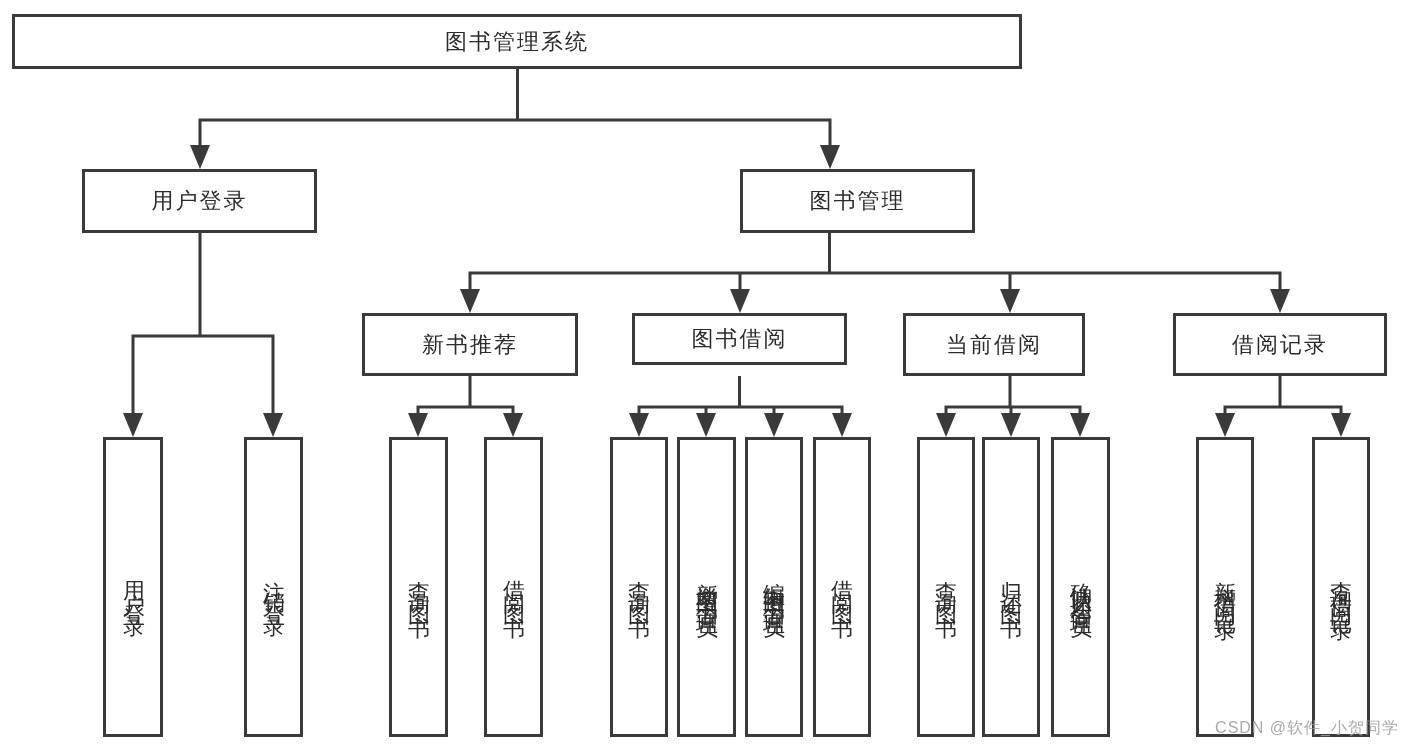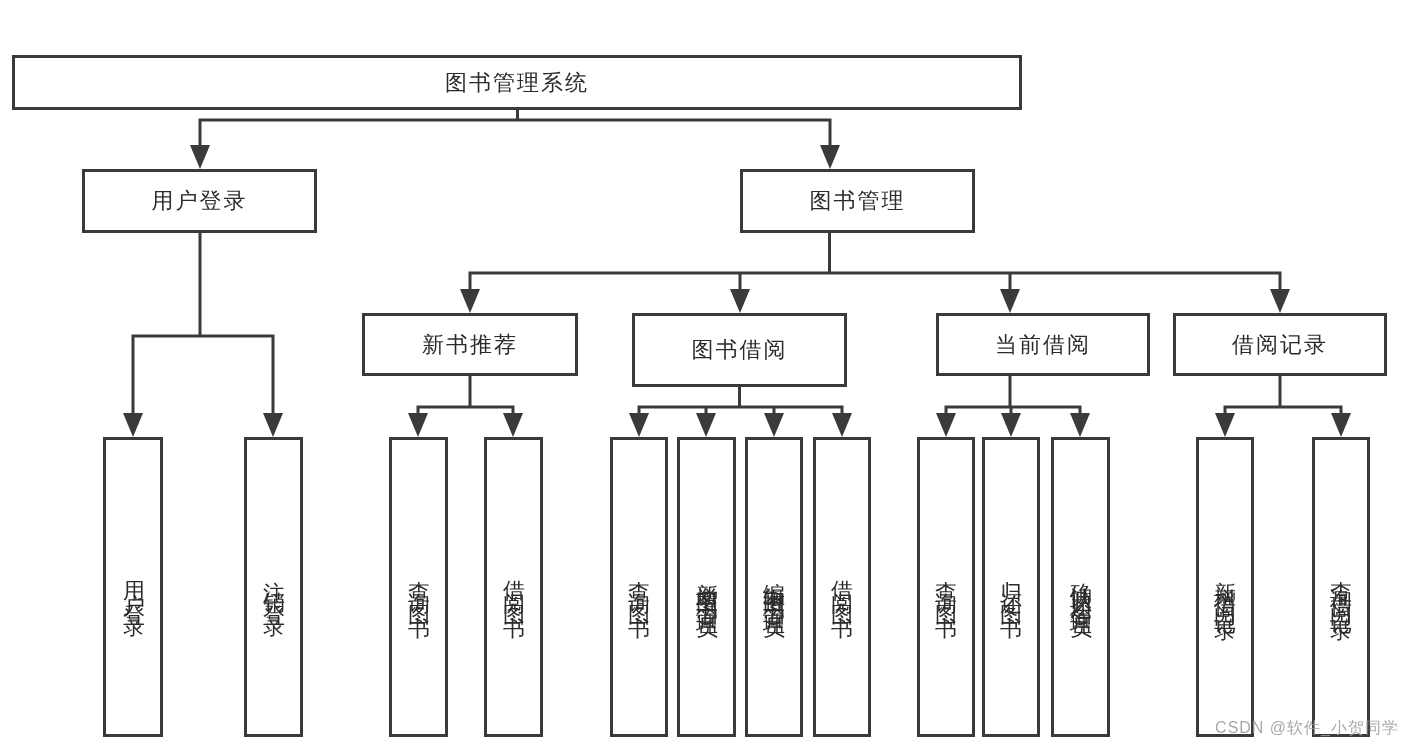--- a/index.html
+++ b/index.html
@@ -66,28 +66,28 @@
       <polygon points="764,413 784,413 774,437"></polygon>
       <polygon points="832,413 852,413 842,437"></polygon>
       <polygon points="936,413 956,413 946,437"></polygon>
       <polygon points="1001,413 1021,413 1011,437"></polygon>
       <polygon points="1070,413 1090,413 1080,437"></polygon>
       <polygon points="1215,413 1235,413 1225,437"></polygon>
       <polygon points="1331,413 1351,413 1341,437"></polygon>
     </g>
   </svg>
 
-  <div class="box" style="left:12px;top:14px;width:1010px;height:55px;margin-top:41px;">图书管理系统</div>
+  <div class="box" style="left:12px;top:14px;width:1010px;height:55px;">图书管理系统</div>
 
   <div class="box" style="left:82px;top:169px;width:235px;height:64px;">用户登录</div>
   <div class="box" style="left:712px;top:169px;width:235px;height:64px;margin-left:28px;">图书管理</div>
 
   <div class="box" style="left:362px;top:313px;width:216px;height:63px;">新书推荐</div>
-  <div class="box" style="left:632px;top:313px;width:215px;height:74px;">图书借阅</div>
-  <div class="box" style="left:903px;top:313px;width:214px;height:63px;margin-left:33px;">当前借阅</div>
+  <div class="box" style="left:632px;top:313px;width:215px;height:52px;">图书借阅</div>
+  <div class="box" style="left:903px;top:313px;width:182px;height:63px;">当前借阅</div>
   <div class="box" style="left:1173px;top:313px;width:214px;height:63px;">借阅记录</div>
 
   <div class="vbox" style="left:103px;width:60px;">用户登录</div>
   <div class="vbox" style="left:244px;width:59px;">注销登录</div>
 
   <div class="vbox" style="left:389px;width:59px;">查询图书</div>
   <div class="vbox" style="left:484px;width:59px;">借阅图书</div>
 
   <div class="vbox" style="left:610px;width:58px;">查询图书</div>
   <div class="vbox tight" style="left:677px;width:59px;">新增图书（管理员）</div>

